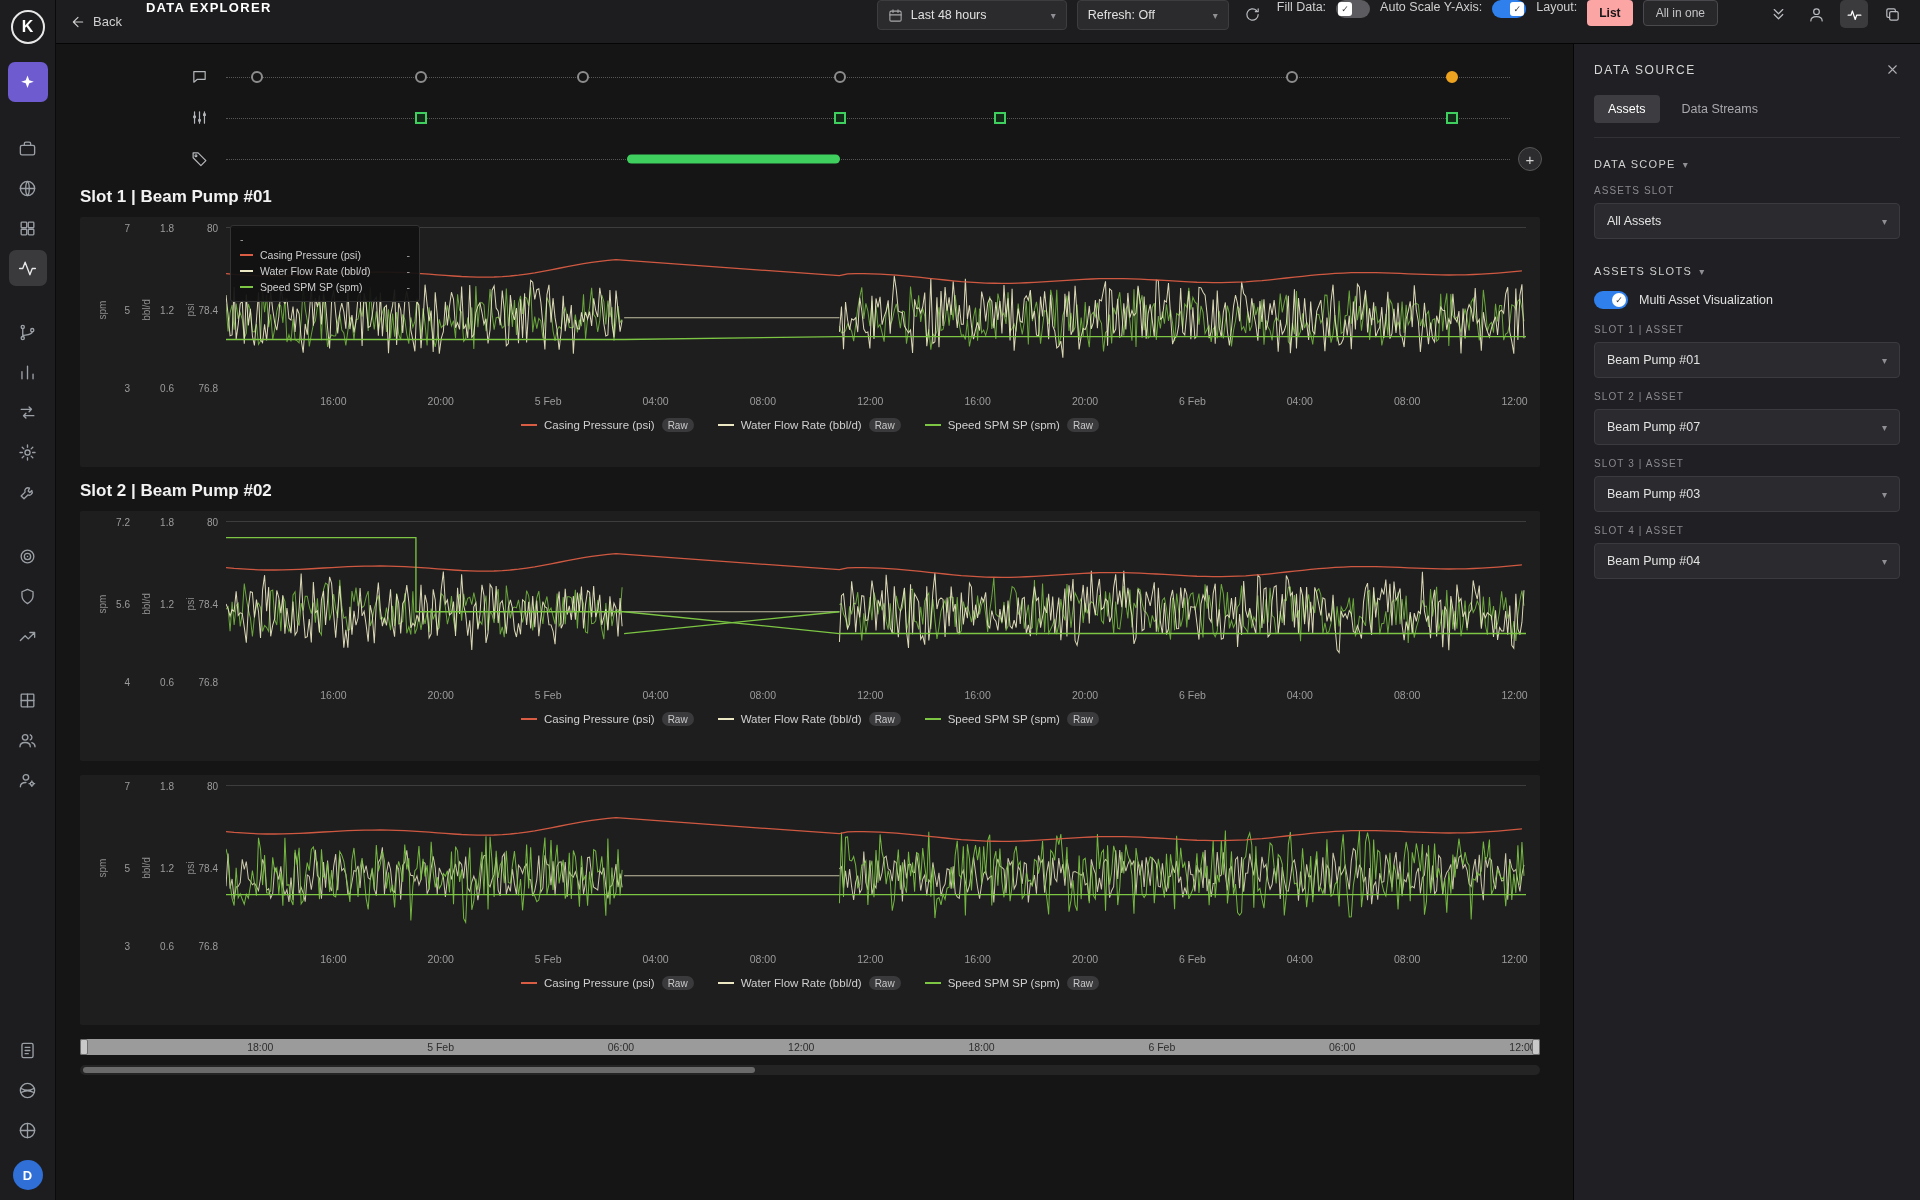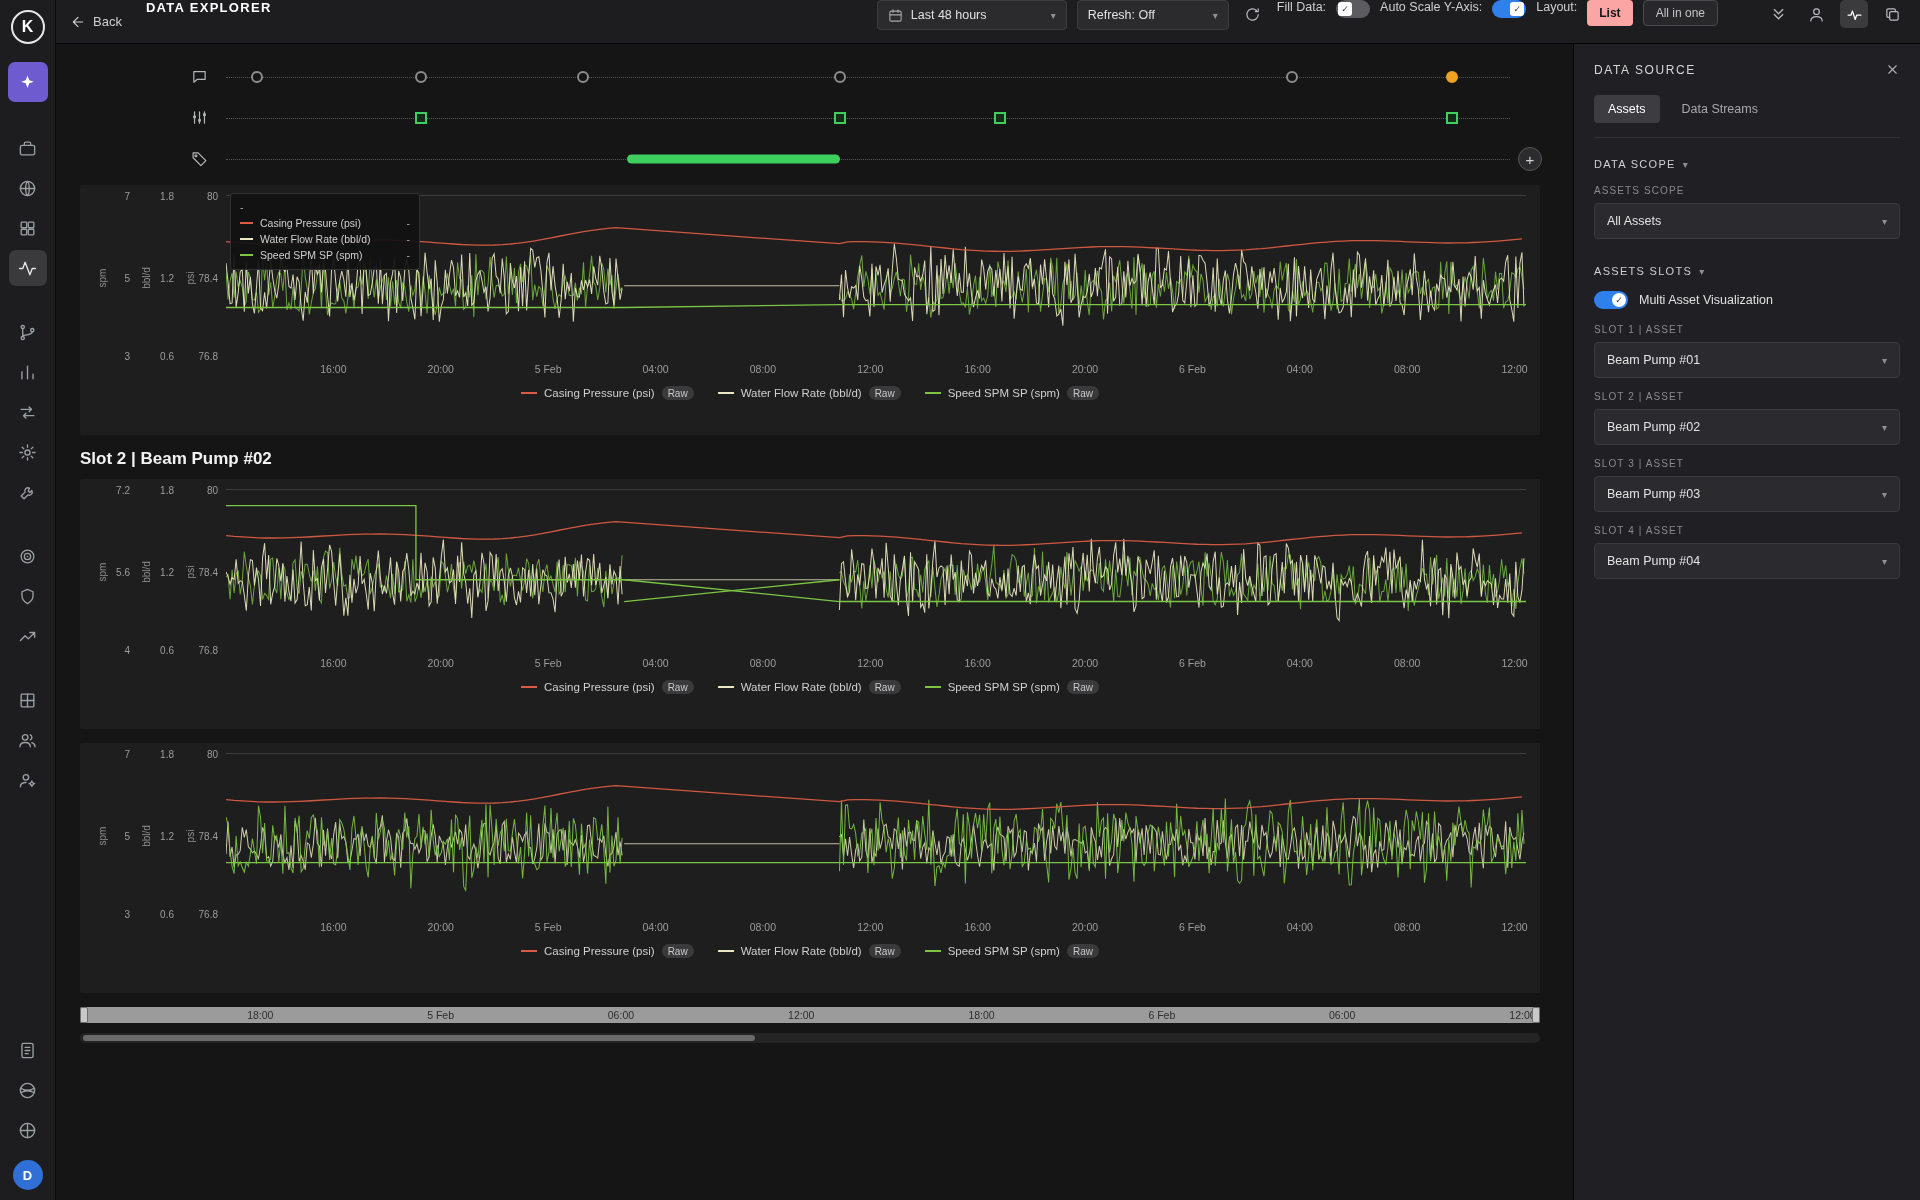--- a/index.html
+++ b/index.html
@@ -397,20 +397,21 @@
               </div>
               <div class="tl-track">
                 <div class="tl-line"></div>
                 <div class="tl-bar" style="left:31.2%;width:16.599999999999998%;background:#3ecf5e"></div>
               </div>
             </div>
             <div class="tl-add">+</div>
           </div>
         <div id="slots">
             <section class="slot">
+              <h2>Slot 1 | Beam Pump #01</h2>
               <div class="slot-panel">
                 <div class="chart-row">
                   <div class="yaxes">
                     <div class="yaxis">
                       <span class="unit">spm</span>
                       <span class="yt t0">7</span>
                       <span class="yt t1">5</span>
                       <span class="yt t2">3</span>
                     </div>
                     <div class="yaxis">
@@ -617,21 +618,21 @@
             </span>
         </div>
         <div class="tabs">
           <span class="tab sel">Assets</span>
           <span class="tab">Data Streams</span>
         </div>
         <div class="sec">
           <span>DATA SCOPE</span>
           <span class="chev-s">▾</span>
         </div>
-        <div class="sublabel">ASSETS SCOPE</div>
+        <div class="sublabel">ASSETS SLOT</div>
         <div class="select">
           <span>All Assets</span>
           <span class="chev">▾</span>
         </div>
         <div class="sec" style="margin-top:26px">
           <span>ASSETS SLOTS</span>
           <span class="chev-s">▾</span>
         </div>
         <div class="toggle-row">
           <div class="switch on round">
@@ -640,21 +641,21 @@
           <span>Multi Asset Visualization</span>
         </div>
         <div id="panel-slots">
             <div class="sublabel">SLOT 1 | ASSET</div>
             <div class="select">
               <span>Beam Pump #01</span>
               <span class="chev">▾</span>
             </div>
             <div class="sublabel">SLOT 2 | ASSET</div>
             <div class="select">
-              <span>Beam Pump #02</span>
+              <span>Beam Pump #07</span>
               <span class="chev">▾</span>
             </div>
             <div class="sublabel">SLOT 3 | ASSET</div>
             <div class="select">
               <span>Beam Pump #03</span>
               <span class="chev">▾</span>
             </div>
             <div class="sublabel">SLOT 4 | ASSET</div>
             <div class="select">
               <span>Beam Pump #04</span>

